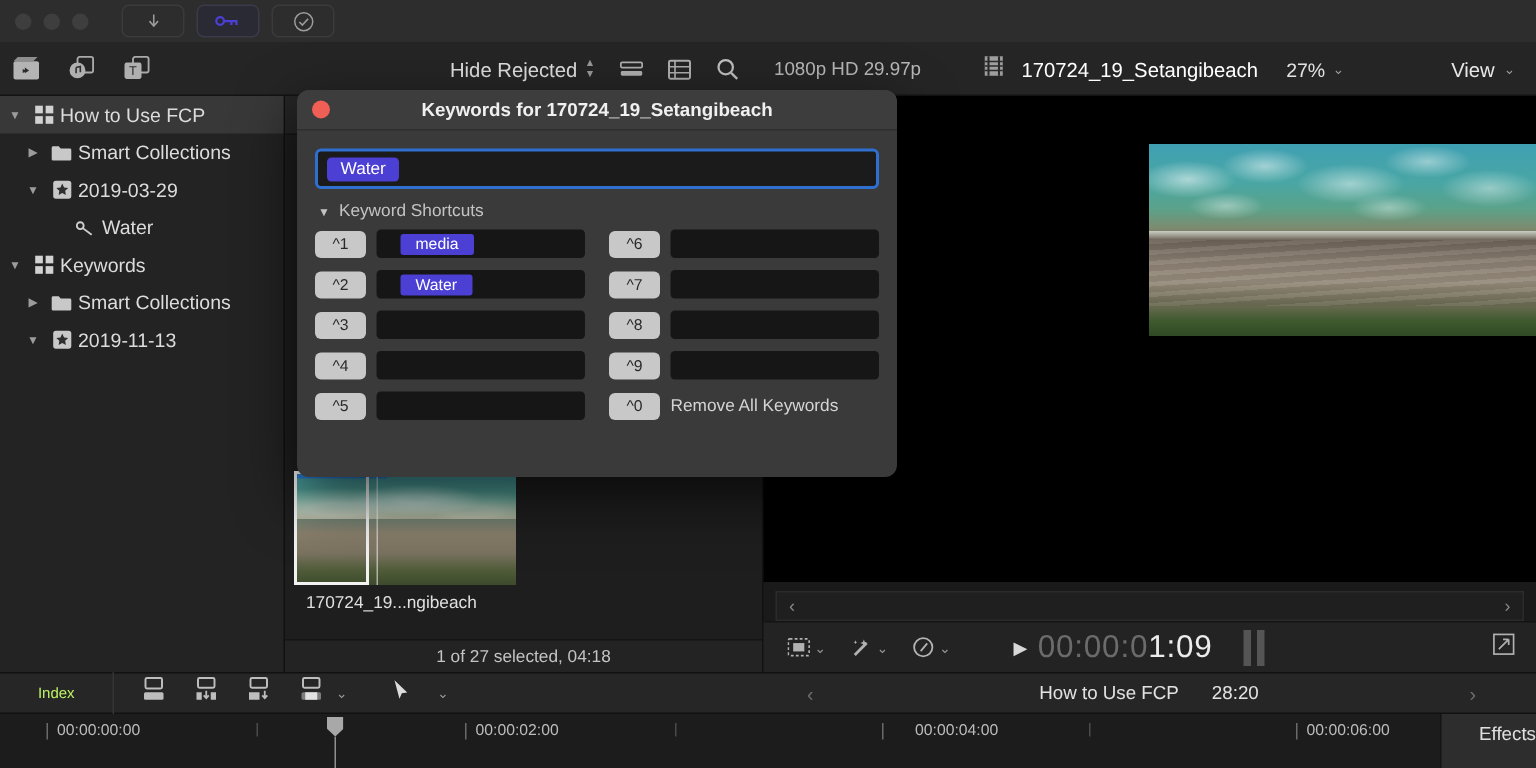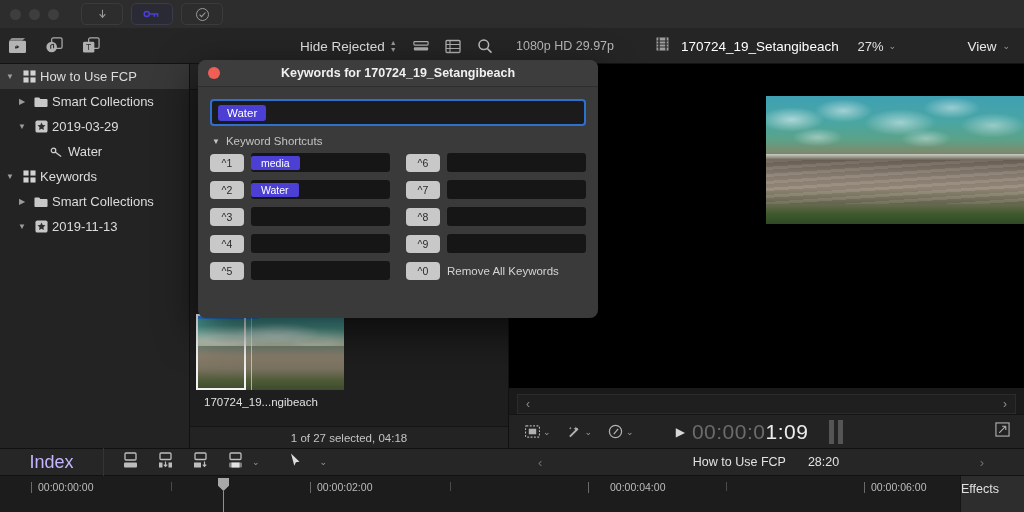--- a/index.html
+++ b/index.html
@@ -176,22 +176,22 @@
   .tc-bar { width: 5px; height: 24px; background: #555; }
   .expand-ic { position: absolute; right: 14px; color: #b0b0b0; }
 
   
   .tl-toolbar {
     position: absolute; left: 0; right: 0; bottom: 36px; height: 28px;
     background: #262626; border-top: 1px solid #111; border-bottom: 1px solid #111;
     display: flex; align-items: center;
   }
   .index-btn {
-    width: 104px; height: 28px; display: flex; align-items: center; justify-content: center;
-    color: #c4b5fd; font-size: 18px; border-right: 1px solid #343434;
+    width: 76px; height: 28px; display: flex; align-items: center; justify-content: center;
+    color: #bef264; font-size: 10px; border-right: 1px solid #343434;
   }
   .tl-icons { display: flex; align-items: center; gap: 17px; padding-left: 18px; color: #bdbdbd; }
   .tl-proj {
     position: absolute; left: 508px; right: 0; height: 28px;
     display: flex; align-items: center; justify-content: center; gap: 22px;
   }
   .tl-proj .nav { position: absolute; color: #6f6f6f; font-size: 13px; }
   .tl-proj .nav.l { left: 30px; } .tl-proj .nav.r { right: 40px; }
   .proj-name { color: #e2e2e2; font-size: 12.5px; }
   .proj-dur { color: #e2e2e2; font-size: 12.5px; }
@@ -211,21 +211,21 @@
     position: absolute; top: 2px; width: 11px; height: 34px;
   }
   .playhead .head {
     width: 11px; height: 13px; background: #a8a8a8;
     clip-path: polygon(0 0, 100% 0, 100% 60%, 50% 100%, 0 60%);
   }
   .playhead .stem { width: 1px; height: 21px; background: #8f8f8f; margin-left: 5px; }
   .effects-tab {
     position: absolute; right: 0; bottom: 0; width: 64px; height: 36px;
     background: #2d2d2d; border-left: 1px solid #141414;
-    display: flex; align-items: flex-start; justify-content: flex-start;
+    display: flex; align-items: flex-start; justify-content: flex-end;
     padding-top: 6px; color: #e0e0e0; font-size: 12.5px;
   }
 
   
   .kwdlg {
     position: absolute; left: 198px; top: 60px; width: 400px; height: 258px;
     background: #3a3a3a; border-radius: 8px;
     box-shadow: 0 14px 40px rgba(0,0,0,.65);
     overflow: hidden; z-index: 50;
   }
@@ -257,21 +257,21 @@
     grid-template-columns: 1fr 1fr; column-gap: 16px; row-gap: 8px;
   }
   .kw-cell { display: flex; align-items: center; gap: 7px; }
   .kw-key {
     width: 34px; height: 18px; border-radius: 4px;
     background: #c8c8c8; color: #2a2a2a; font-size: 10.5px;
     display: flex; align-items: center; justify-content: center;
   }
   .kw-input {
     flex: 1; height: 19px; background: #161616; border-radius: 3px;
-    display: flex; align-items: center; padding-left: 0;
+    display: flex; align-items: center; padding-left: 16px;
   }
   .kw-token {
     background: #4b3fd4; color: #fff; font-size: 10.5px;
     padding: 1px 10px; border-radius: 2px;
   }
   .kw-remove { color: #d4d4d4; font-size: 11.5px; }
 </style>
 </head>
 <body>
 

